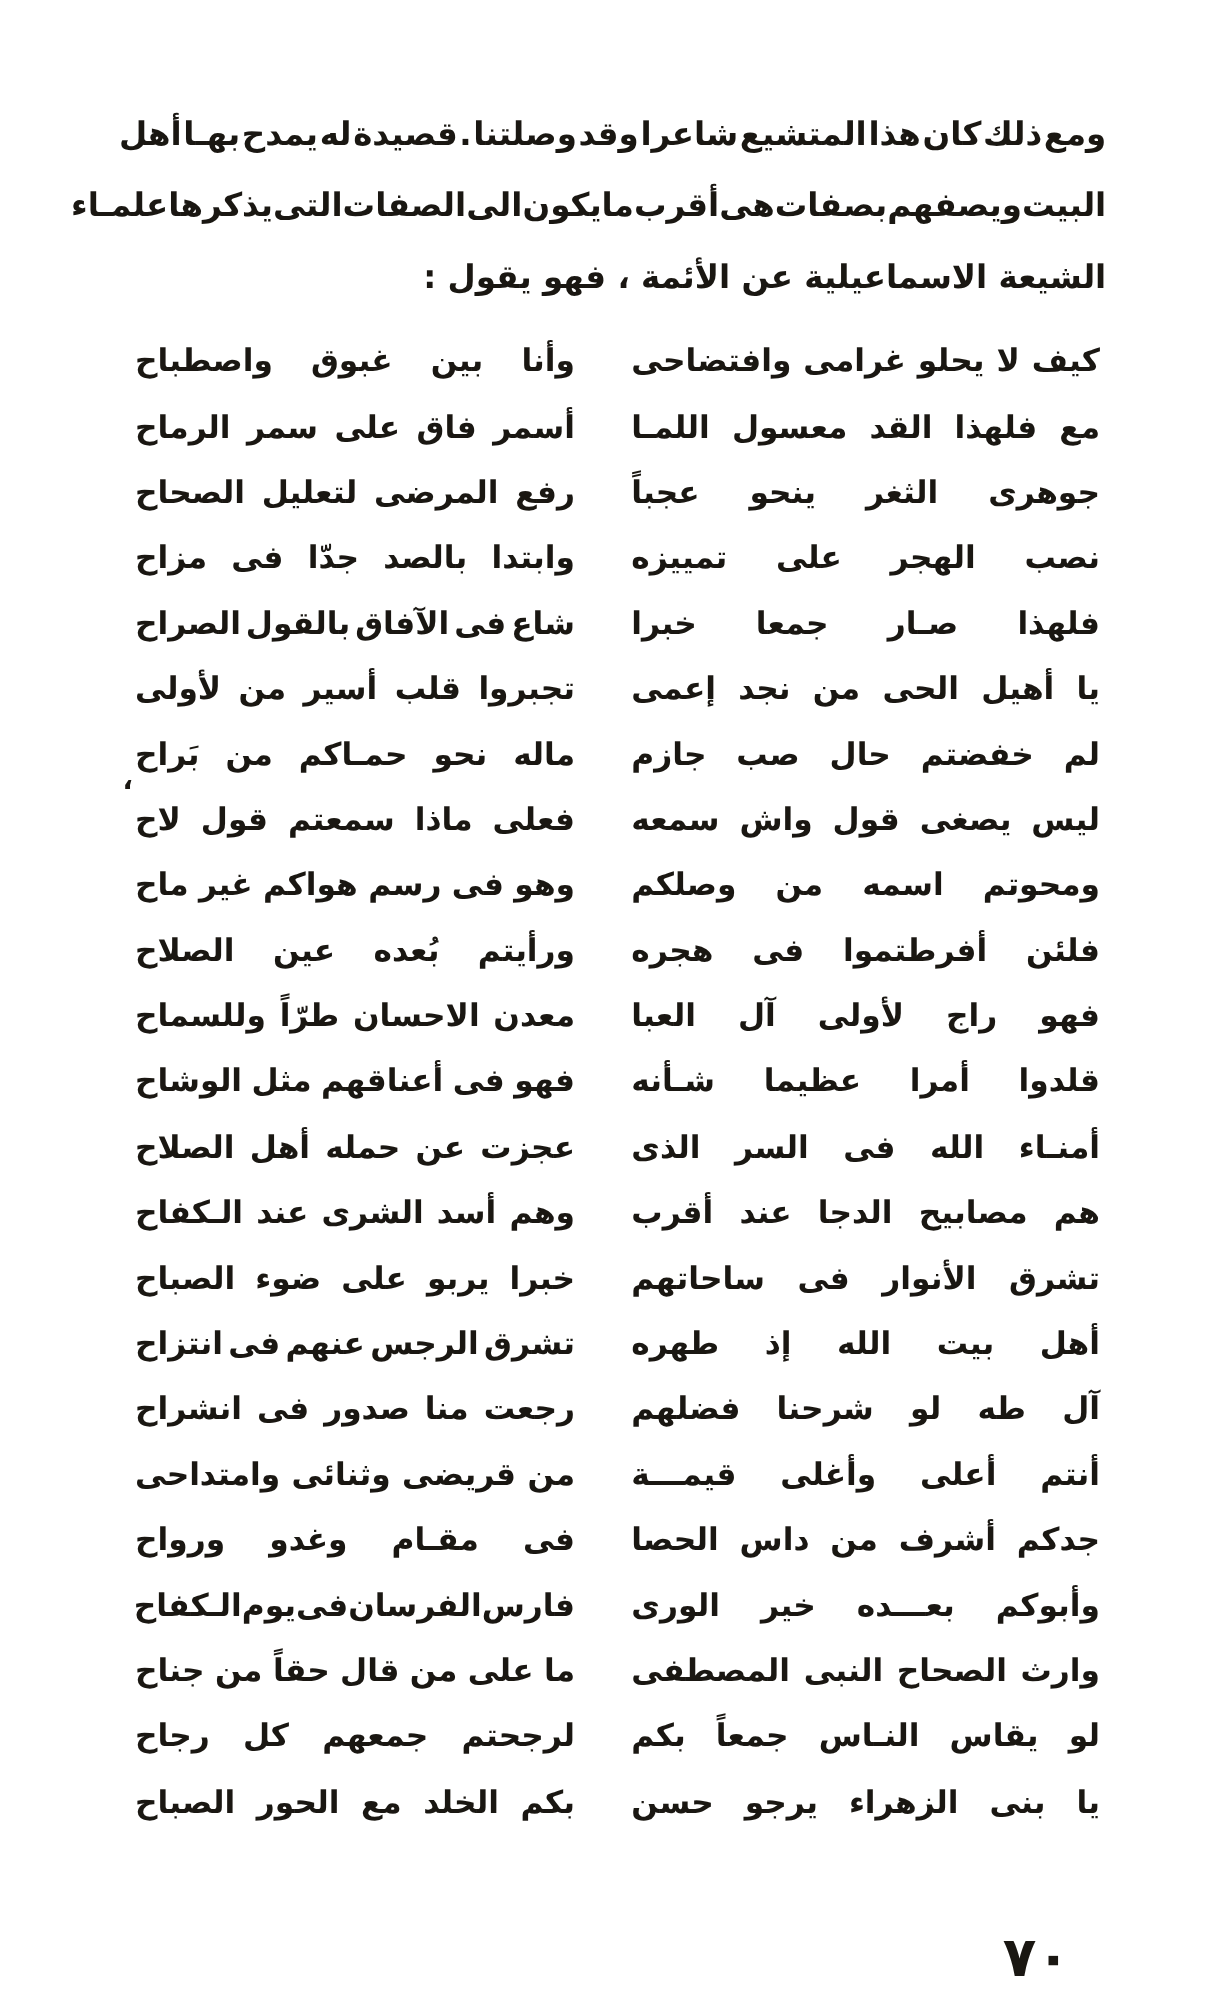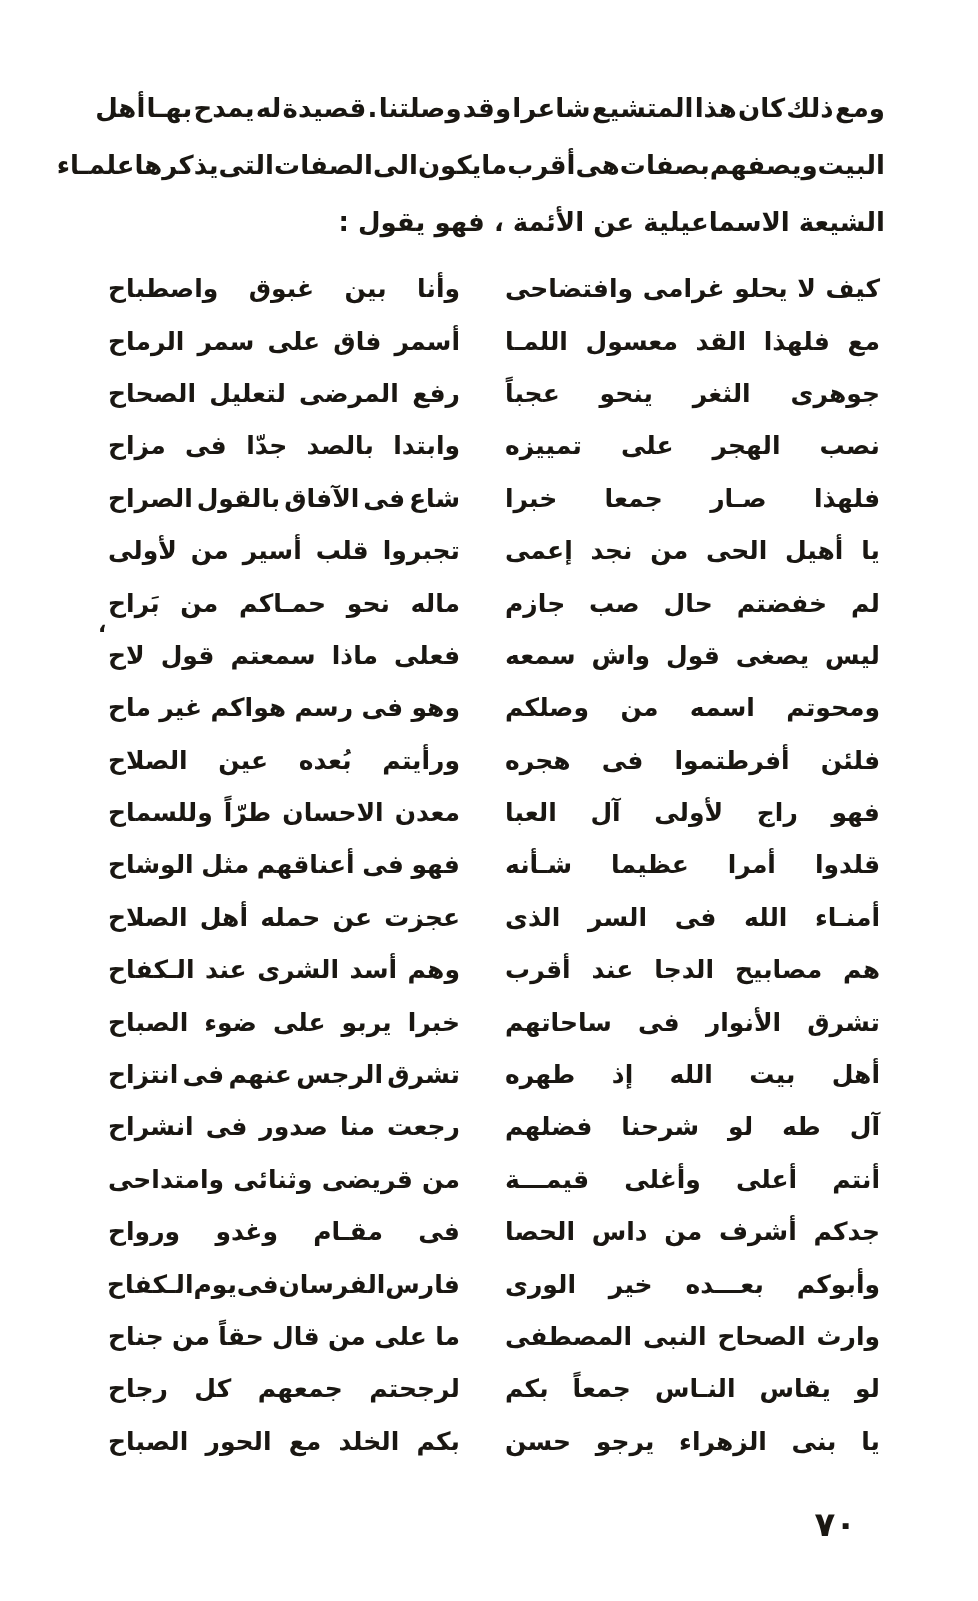--- a/index.html
+++ b/index.html
@@ -57,23 +57,23 @@
   .hemistich.second { width: 352px; }
   
   .spread {
     display: flex;
     justify-content: space-between;
   }
   .spread span { white-space: nowrap; }
   
   .page-number {
     position: absolute;
-    top: 1504px;
+    top: 1541px;
     right: 122px;
-    font-size: 34px;
+    font-size: 44px;
     font-weight: bold;
     letter-spacing: 3px;
   }
   
   .margin-mark {
     position: absolute;
     top: 612px;
     left: 98px;
     font-size: 22px;
     font-weight: bold;

